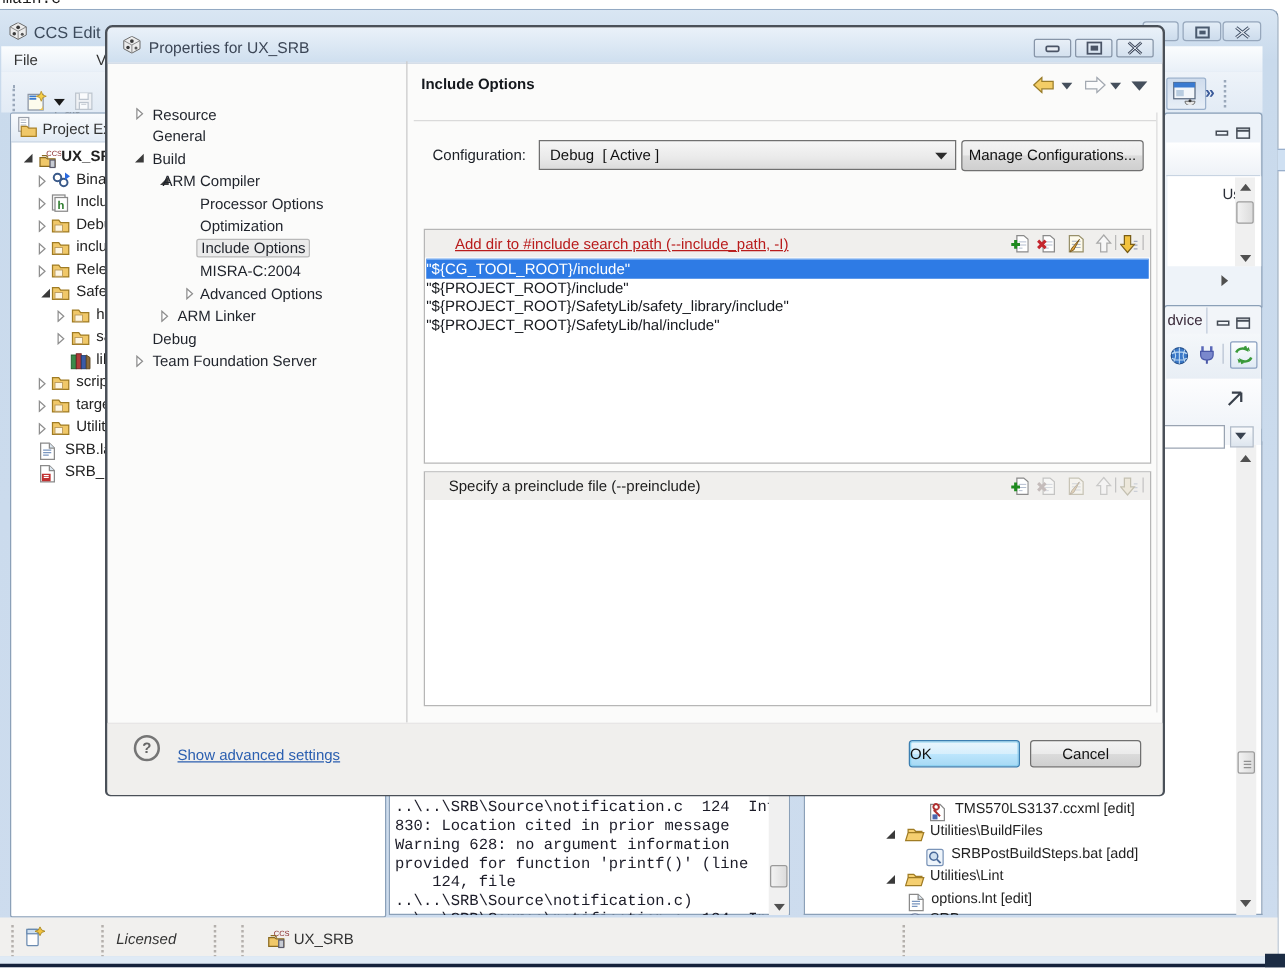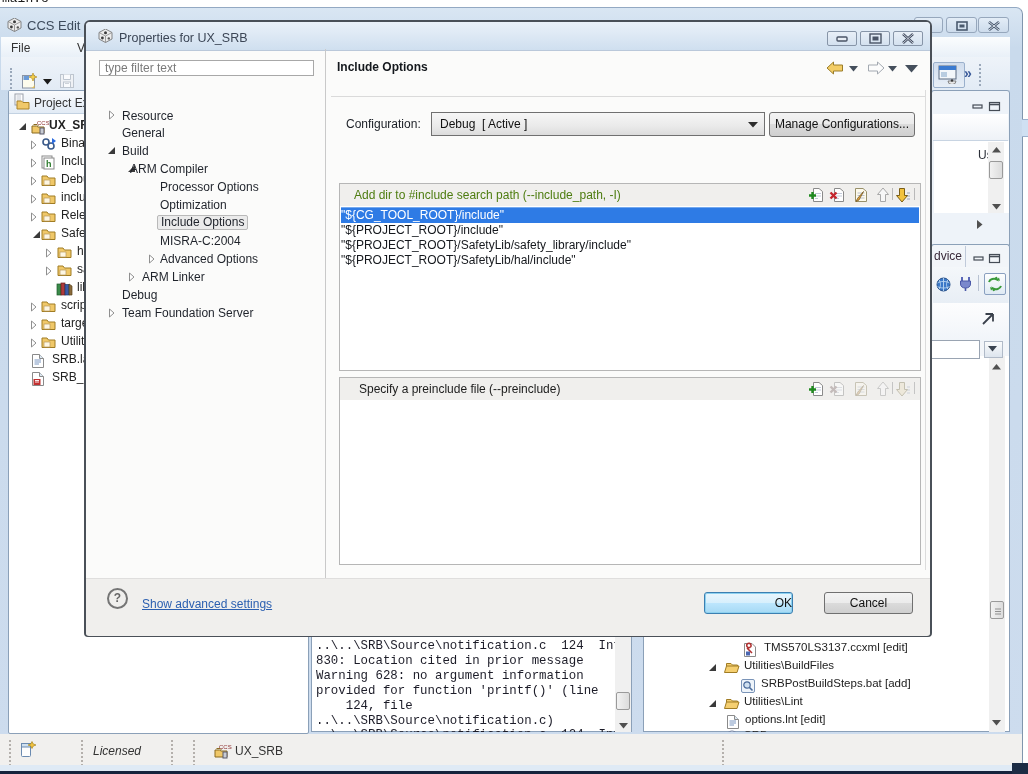--- a/index.html
+++ b/index.html
@@ -374,23 +374,22 @@
       </svg></div>
   <div class="abs dlgbtn" style="left:774px;top:9px;"><svg width="28" height="13">
         <rect x="9" y="2" width="11" height="9" fill="none" stroke="#4a5466" stroke-width="1.4"></rect>
         <rect x="11.5" y="4.5" width="6" height="4" fill="#4a5466"></rect>
       </svg></div>
   <div class="abs dlgbtn" style="left:807px;top:9px;"><svg width="28" height="13">
         <path d="M9 2 L19 11 M19 2 L9 11" stroke="#414b5e" stroke-width="2.4"></path>
         <path d="M9 2 L19 11 M19 2 L9 11" stroke="#e8eef6" stroke-width="0.8"></path>
       </svg></div>
 
-  <div class="abs" style="left:13px;top:38px;width:215px;height:16px;box-sizing:border-box;border:1px solid #a8a8a8;background:#fff;color:#7a7a7a;line-height:15px;padding-left:5px;">type filter text</div>
-
-  <div class="abs" id="dlgtree" style="left:0;top:0;width:239px;height:560px;color:#1f232b;margin-top:24px;">
+
+  <div class="abs" id="dlgtree" style="left:0;top:0;width:239px;height:560px;color:#1f232b;">
     <svg class="abs" style="left:22px;top:64px;" width="8" height="10">
         <path d="M1.5 1 L6 5 L1.5 9 Z" fill="#fff" stroke="#8f8f8f" stroke-width="1"></path>
       </svg>
     <div class="abs" style="left:36px;top:60.5px;height:18px;line-height:18px;">Resource</div>
     <div class="abs" style="left:36px;top:78px;height:18px;line-height:18px;">General</div>
     <svg class="abs" style="left:21px;top:100px;" width="9" height="9">
         <path d="M8 1 L8 8 L1 8 Z" fill="#3a3a3a"></path>
       </svg>
     <div class="abs" style="left:36px;top:96px;height:18px;line-height:18px;">Build</div>
     <svg class="abs" style="left:41px;top:118px;" width="9" height="9">
@@ -442,21 +441,21 @@
   <div class="abs" id="combo" style="left:345px;top:90px;width:334px;height:24px;border:1px solid #707070;background:linear-gradient(#f6f6f6,#eaeaea 60%,#dcdcdc);box-sizing:border-box;">
      <span style="position:absolute;left:8px;top:4px;color:#111;white-space:pre;">Debug  [ Active ]</span>
      <svg style="position:absolute;right:6px;top:9px;" width="10" height="6">
         <path d="M0 0 H10 L5 5.5 Z" fill="#2c2c2c"></path>
       </svg>
   </div>
   <div class="abs btngrey" style="left:683px;top:90px;width:146px;height:25px;line-height:23px;text-align:center;">Manage Configurations...</div>
 
   <div class="abs" style="left:253px;top:161px;width:582px;height:188px;border:1px solid #b6b6b6;background:#fff;box-sizing:border-box;">
     <div class="abs" style="left:0;top:0;width:580px;height:22px;background:#f0efed;"></div>
-    <div class="abs" style="left:14px;top:4px;color:#4d7c0f;">Add dir to #include search path (--include_path, -I)</div>
+    <div class="abs" style="left:24px;top:4px;color:#b91c1c;text-decoration:underline;">Add dir to #include search path (--include_path, -I)</div>
     <svg class="abs" style="left:468px;top:3px;" width="15" height="16">
         <path d="M5.5 1.5 H11 L14.5 4.5 V14.5 H5.5 Z" fill="#fff" stroke="#8a8a8a"></path>
         <path d="M7 6.5 H13 M7 9 H13 M7 11.5 H10" stroke="#b4bed0" stroke-width="0.8"></path>
         <path d="M1 8.5 H8 M4.5 5 V12" stroke="#1f8a1f" stroke-width="2.4"></path>
       </svg>
     <svg class="abs" style="left:489px;top:3px;" width="15" height="16">
         <path d="M5.5 1.5 H11 L14.5 4.5 V14.5 H5.5 Z" fill="#fff" stroke="#8a8a8a"></path>
         <path d="M7 6.5 H13 M7 9 H13 M7 11.5 H10" stroke="#b4bed0" stroke-width="0.8"></path>
         <path d="M1.5 5.5 L7.5 11.5 M7.5 5.5 L1.5 11.5" stroke="#c4262e" stroke-width="2.4"></path>
       </svg>
@@ -506,21 +505,21 @@
     <svg class="abs" style="left:556px;top:3px;opacity:.55;" width="15" height="16">
         <path d="M11 6 H14 M11 9 H14 M11 12 H14" stroke="#b0b8c8" stroke-width="1"></path>
         <path d="M6 15 L11.5 8.5 H8.5 V1.5 H3.5 V8.5 H0.5 Z" fill="#ece4cd" stroke="#a09a80"></path>
       </svg>
     <div class="abs" style="left:574px;top:4px;width:1px;height:12px;background:#c4c4c4;"></div>
   </div>
 
   <div class="abs" style="left:0;top:556px;width:844px;height:57px;background:#f0efed;border-top:1px solid #dfdedd;border-radius:0 0 3px 3px;"></div>
   <div class="abs" style="left:21px;top:566px;width:17px;height:17px;border:2px solid #757575;border-radius:50%;text-align:center;line-height:17px;font-weight:bold;color:#666;">?</div>
   <div class="abs" style="left:56px;top:575px;color:#2b5fb0;text-decoration:underline;">Show advanced settings</div>
-  <div class="abs btnblue" style="left:618px;top:570px;width:89px;height:22px;line-height:20px;text-align:right;">OK</div>
+  <div class="abs btnblue" style="left:641px;top:570px;width:89px;height:22px;line-height:20px;text-align:left;">OK</div>
   <div class="abs btngrey" style="left:738px;top:570px;width:89px;height:22px;line-height:20px;text-align:center;">Cancel</div>
 </div>
 
 <style>
 .winbtn{border:1px solid #96a7bc;border-radius:3px;background:linear-gradient(#e3edf7,#cddcec);box-sizing:border-box;}
 .grip{width:0;border-left:2px dotted #9aa8ba;}
 .vdots{width:0;border-left:2px dotted #b4b0ac;}
 .vbtn{width:14px;height:12px;}
 .sthumb{background:linear-gradient(90deg,#f2f2f2,#dcdcdc);border:1px solid #9a9a9a;border-radius:2px;box-sizing:border-box;}
 .dlgbtn{width:30px;height:15px;border:1px solid #8795a8;border-radius:2px;background:linear-gradient(#e8eff7,#d4e1ef);box-sizing:border-box;}

